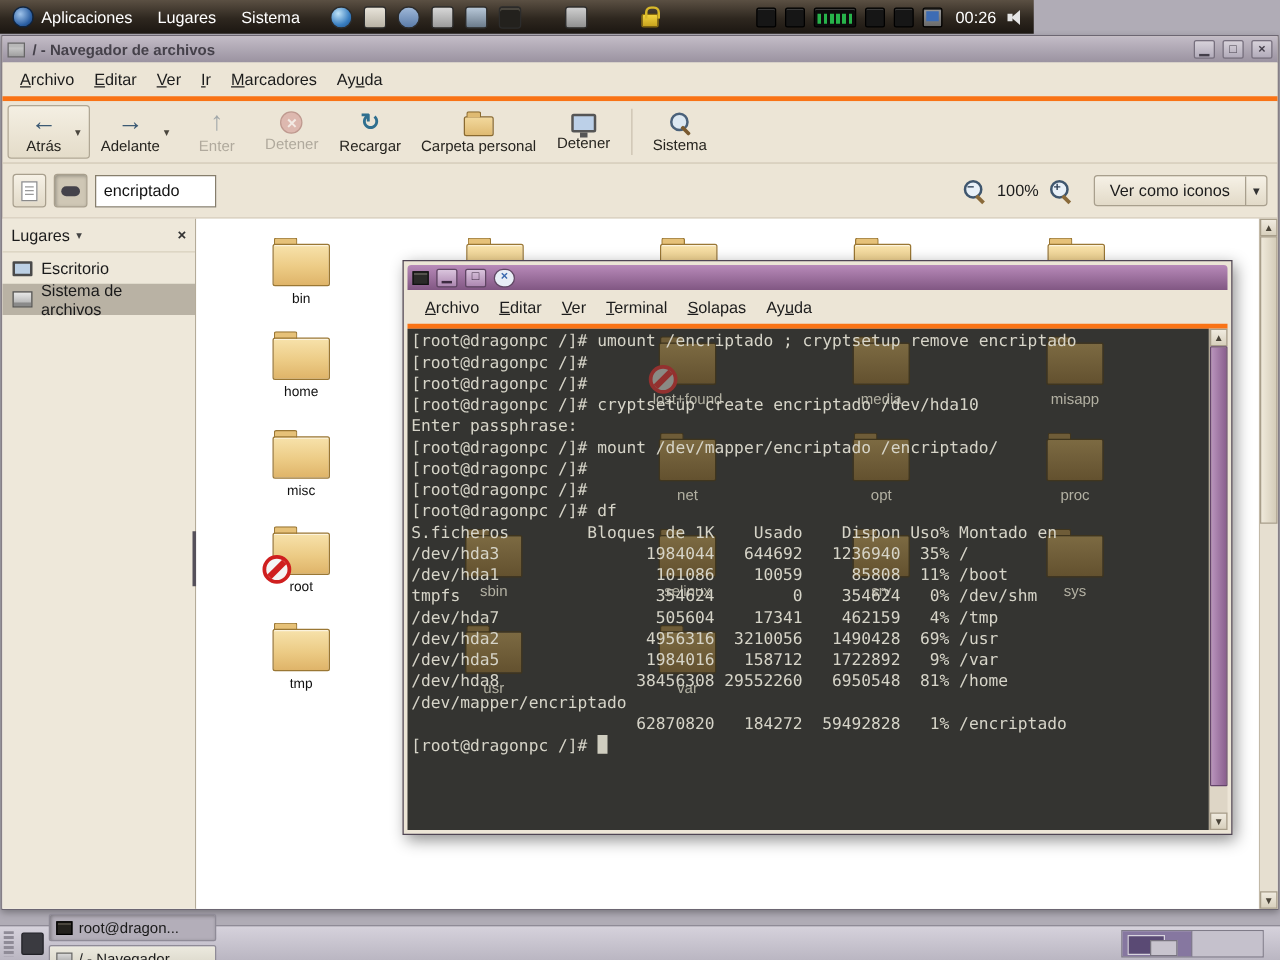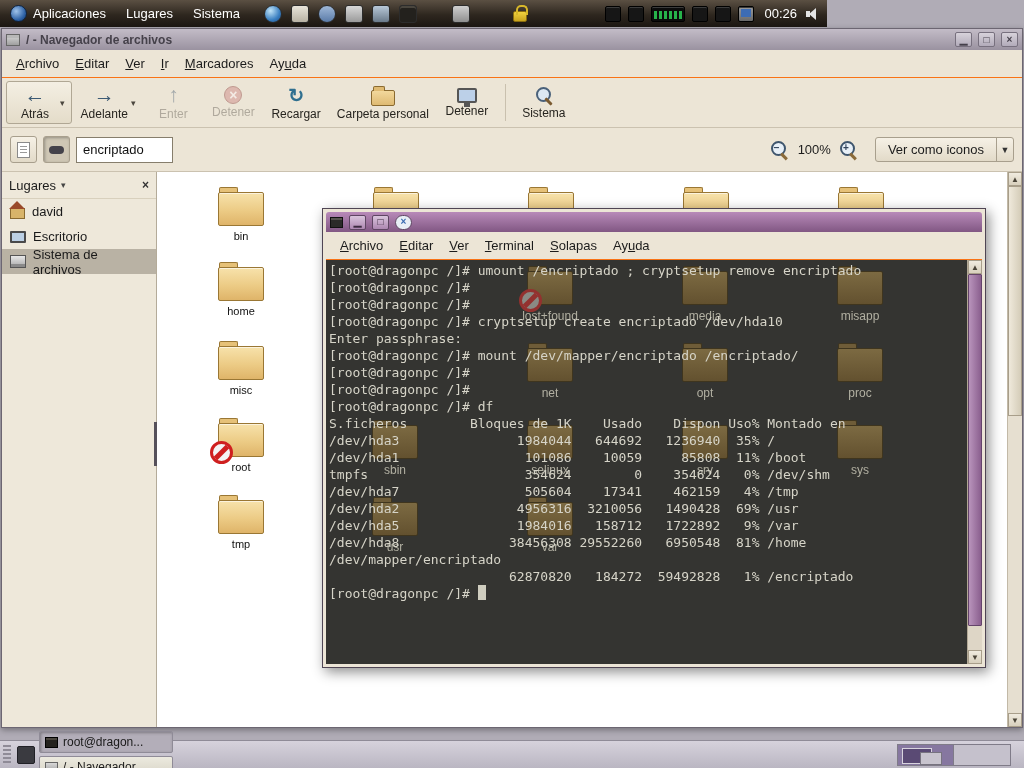--- a/index.html
+++ b/index.html
@@ -34,21 +34,21 @@
     background:repeating-linear-gradient(90deg,#27b34a 0 3px,#0c0c0c 3px 5px);}
   .icon-display{background:linear-gradient(#9a9a9a,#6a6a6a);position:relative;}
   .icon-display::before{content:"";position:absolute;left:2px;top:2px;right:2px;bottom:4px;background:#3d6cb4;}
   #panel-clock{font-size:13px;margin:0 8px 0 10px;}
   .icon-volume{position:relative;width:16px;height:16px;margin-right:6px;display:inline-block;}
   .icon-volume::before{content:"";position:absolute;left:1px;top:5px;width:4px;height:6px;background:#e4e4e4;}
   .icon-volume::after{content:"";position:absolute;left:4px;top:2px;width:0;height:0;
     border:6px solid transparent;border-right:7px solid #e4e4e4;border-left:0;}
 
   
-  .menubar{display:flex;padding:2px 6px;font-size:13px;color:#1c1c1c;background:#ece5d6;border-bottom:1px solid #f97316;}
+  .menubar{display:flex;padding:2px 6px;font-size:13px;color:#1c1c1c;background:#ece5d6;border-bottom:4px solid #f97316;}
   .menu-item{padding:4px 8px;}
   .wbtn{width:17px;height:15px;border:1px solid #77707e;border-radius:2px;display:flex;align-items:center;
     justify-content:center;font-size:10px;font-weight:bold;line-height:1;}
 
   
   #fm-window{position:absolute;left:1px;top:28px;width:1022px;height:700px;background:#ece5d6;
     border:1px solid #6c6672;box-shadow:0 2px 6px rgba(0,0,0,.35);display:flex;flex-direction:column;z-index:10;}
   #fm-titlebar{height:21px;background:linear-gradient(#c3bcc7,#9a92a0);display:flex;align-items:center;gap:6px;padding:0 4px;}
   .icon-fm-window{width:14px;height:12px;background:linear-gradient(#d8d8d8,#9f9f9f);border:1px solid #666;
     box-shadow:inset 0 3px 0 #b8b8b8;display:inline-block;}
@@ -321,24 +321,20 @@
     </span>
   </div>
   <div id="fm-main" data-name="file-manager-main">
     <div id="fm-sidebar" data-name="places-sidebar">
       <div id="fm-side-head" data-name="sidebar-header">
         <span id="side-title" data-name="sidebar-title">Lugares</span>
         <span id="side-caret" data-name="chevron-down-icon">▾</span>
         <span id="side-close" data-name="sidebar-close-icon">×</span>
       </div>
       <div id="fm-side-items" data-name="sidebar-items">
-          <div class="side-item" data-name="sidebar-item-david">
-            <span class="sicon icon-side-home" data-name="home-icon"></span>
-            <span data-name="sidebar-item-label">david</span>
-          </div>
           <div class="side-item" data-name="sidebar-item-escritorio">
             <span class="sicon icon-side-desktop" data-name="desktop-icon"></span>
             <span data-name="sidebar-item-label">Escritorio</span>
           </div>
           <div class="side-item selected" data-name="sidebar-item-sistema-de-archivos">
             <span class="sicon icon-side-filesystem" data-name="filesystem-icon"></span>
             <span data-name="sidebar-item-label">Sistema de archivos</span>
           </div>
         </div>
       <div id="side-handle" data-name="sidebar-resize-handle"></div>

